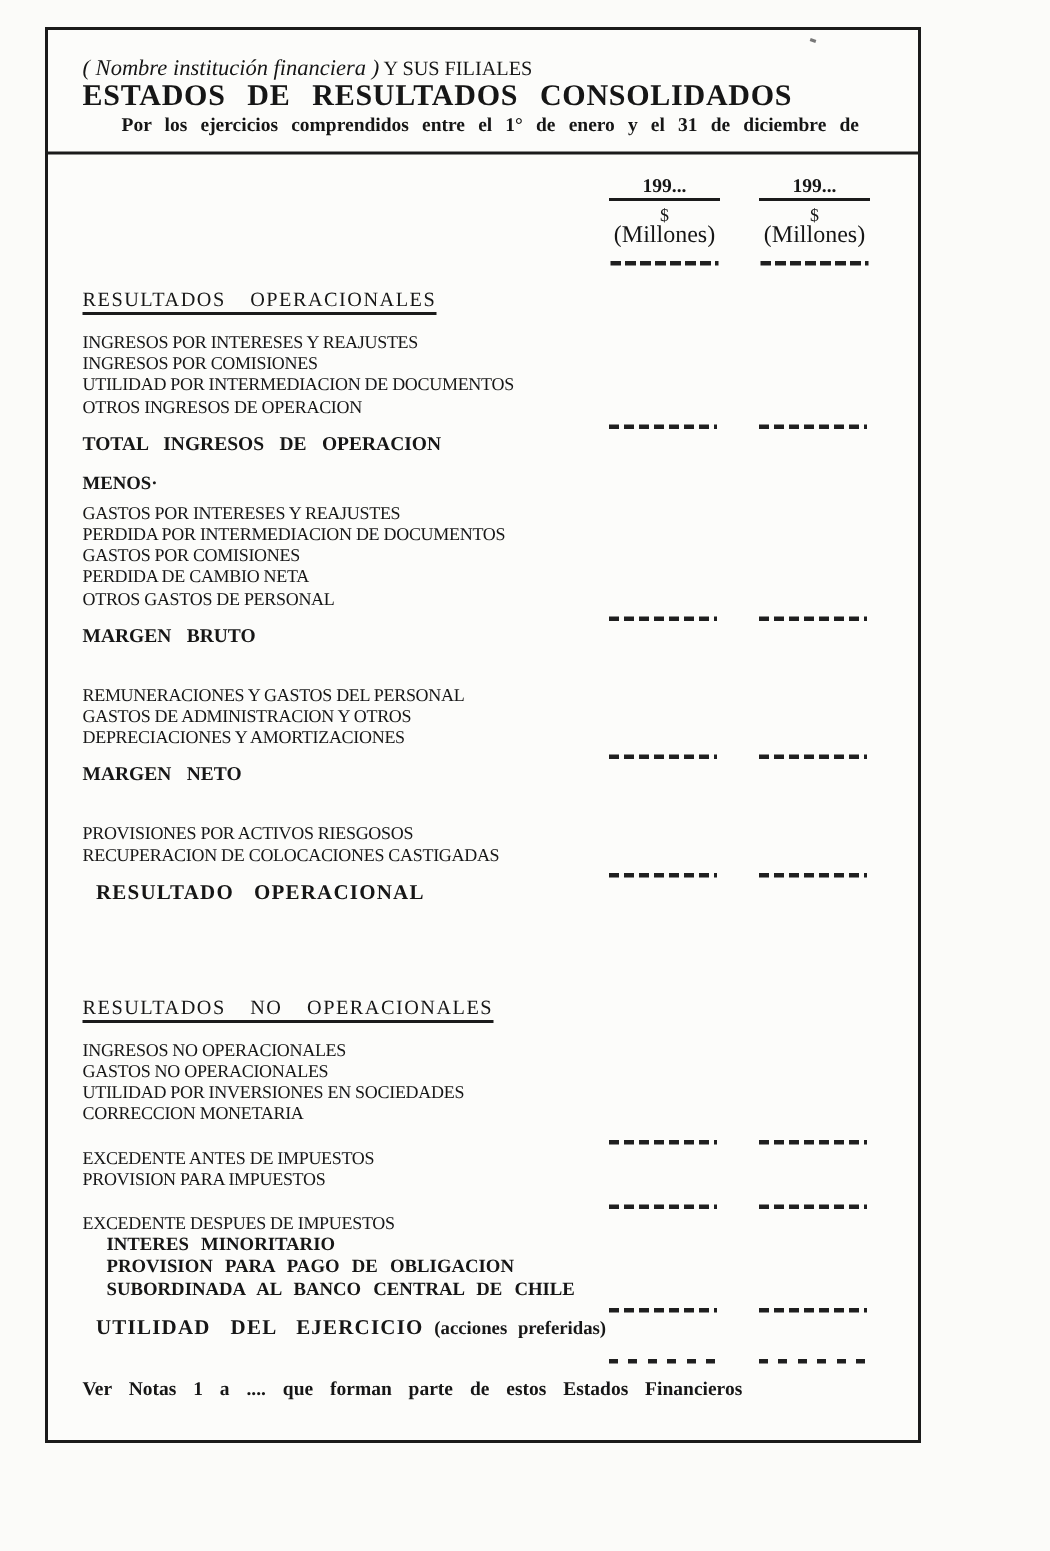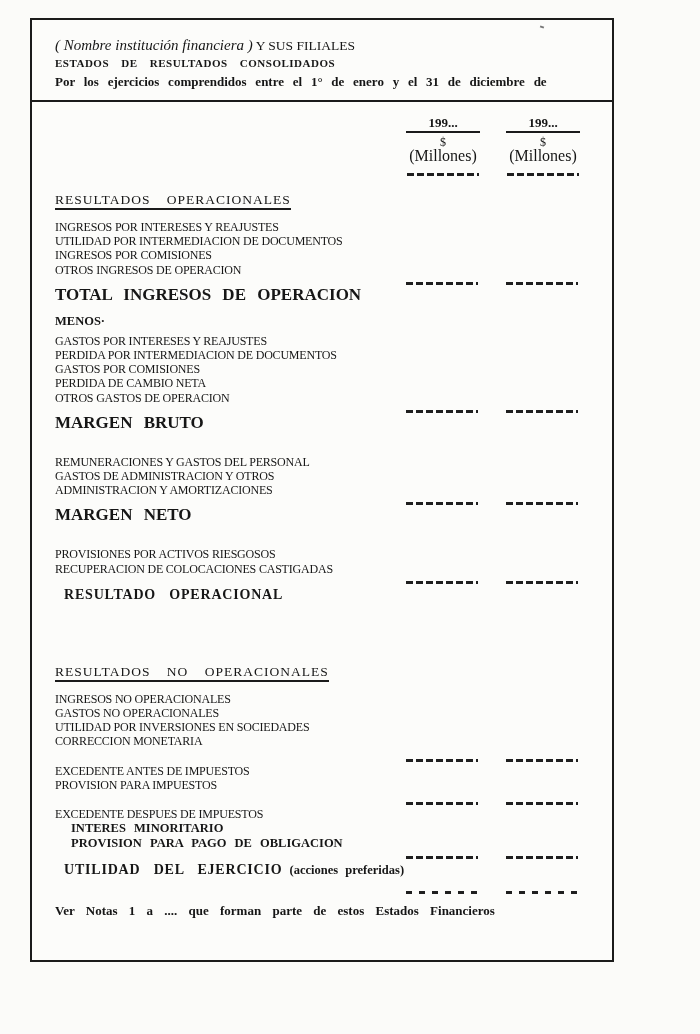--- a/index.html
+++ b/index.html
@@ -13,22 +13,22 @@
     position:absolute;left:30px;top:18px;width:584px;height:944px;
     box-sizing:border-box;border:2px solid #1b1b1b;background:#fcfcfa;
   }
   
   .hdr{
     box-sizing:border-box;padding:17px 10px 10px 23px;
     border-bottom:2px solid #1b1b1b;
   }
   .hdr-line1{font-size:13.5px;line-height:17px;white-space:nowrap;}
   .hdr-line1 .inst{font-style:italic;font-size:15px;font-family:Liberation Serif, serif;}
-  .hdr-line2{font-size:11px;font-weight:bold;letter-spacing:.5px;word-spacing:9px;line-height:19px;white-space:nowrap;}
-  .hdr-line3{font-size:13px;font-weight:bold;word-spacing:5.5px;line-height:17px;white-space:nowrap;}
+  .hdr-line2{font-size:20px;font-weight:bold;letter-spacing:.5px;word-spacing:9px;line-height:19px;white-space:nowrap;}
+  .hdr-line3{font-size:13px;font-weight:bold;word-spacing:5.5px;line-height:17px;white-space:nowrap;margin-left:26px;}
   
   .row{display:flex;align-items:center;padding:0 32px 0 23px;}
   .row .label{flex:1;min-width:0;}
   .row .cell{width:74px;flex:0 0 74px;}
   .row .cell.c2{margin-left:26px;}
   
   .colhead{margin-top:14px;}
   .colhead .cell{display:flex;flex-direction:column;align-items:center;}
   .colhead .year{
     display:block;width:100%;text-align:center;font-weight:bold;font-size:13px;
@@ -52,21 +52,21 @@
   .row-section{margin-top:14px;margin-bottom:12px;}
   .row-section .label span{
     font-weight:normal;font-size:13.5px;letter-spacing:1px;word-spacing:12px;
     border-bottom:2.5px solid #1b1b1b;padding-bottom:1px;line-height:15px;white-space:nowrap;
   }
   .row-item .label{font-size:12px;line-height:14.2px;letter-spacing:-.2px;white-space:nowrap;}
   .row-bold .label{font-size:12.5px;font-weight:bold;word-spacing:5px;line-height:15px;white-space:nowrap;margin-left:16px;}
   .row-menos{margin-bottom:5px;}
   .row-menos .label{font-size:12.5px;font-weight:bold;line-height:15px;}
   .row-total{margin:2px 0 12px;}
-  .row-total .label{font-size:17px;font-weight:bold;word-spacing:7px;line-height:15px;white-space:nowrap;}
+  .row-total .label{font-size:13px;font-weight:bold;word-spacing:7px;line-height:15px;white-space:nowrap;}
   .row-total-big{margin:2px 0 12px;padding-left:32px;}
   .row-total-big .label{font-size:14px;font-weight:bold;letter-spacing:.8px;word-spacing:9px;line-height:17px;white-space:nowrap;}
   .row-total-big .label .suffix{font-size:12.5px;letter-spacing:0;word-spacing:4px;}
   .row-note{margin-top:9px;}
   .row-note .label{font-size:13px;font-weight:bold;word-spacing:8px;line-height:16px;white-space:nowrap;}
   .row-gap{height:13px;}
   .row-gap.sm{height:5px;}
   .row-gap.lg{height:33px;}
   
   .speck{position:absolute;left:540px;top:26px;width:4px;height:2px;background:#777;transform:rotate(20deg);}
@@ -99,24 +99,24 @@
   </div>
 
   <div id="rows">
       <div class="row row-section">
         <span class="label"><span>RESULTADOS  OPERACIONALES</span></span>
       </div>
       <div class="row row-item">
         <span class="label"><span>INGRESOS POR INTERESES Y REAJUSTES</span></span>
       </div>
       <div class="row row-item">
+        <span class="label"><span>INGRESOS POR COMISIONES</span></span>
+      </div>
+      <div class="row row-item">
         <span class="label"><span>UTILIDAD POR INTERMEDIACION DE DOCUMENTOS</span></span>
-      </div>
-      <div class="row row-item">
-        <span class="label"><span>INGRESOS POR COMISIONES</span></span>
       </div>
       <div class="row row-item">
         <span class="label"><span>OTROS INGRESOS DE OPERACION</span></span>
       </div>
       <div class="row row-dash">
         <span class="label"></span>
         <span class="cell c1">
           <i class="dashline"></i>
         </span>
         <span class="cell c2">
@@ -135,21 +135,21 @@
       <div class="row row-item">
         <span class="label"><span>PERDIDA POR INTERMEDIACION DE DOCUMENTOS</span></span>
       </div>
       <div class="row row-item">
         <span class="label"><span>GASTOS POR COMISIONES</span></span>
       </div>
       <div class="row row-item">
         <span class="label"><span>PERDIDA DE CAMBIO NETA</span></span>
       </div>
       <div class="row row-item">
-        <span class="label"><span>OTROS GASTOS DE OPERACION</span></span>
+        <span class="label"><span>OTROS GASTOS DE PERSONAL</span></span>
       </div>
       <div class="row row-dash">
         <span class="label"></span>
         <span class="cell c1">
           <i class="dashline"></i>
         </span>
         <span class="cell c2">
           <i class="dashline"></i>
         </span>
       </div>
@@ -157,21 +157,21 @@
         <span class="label"><span>MARGEN  BRUTO</span></span>
       </div>
       <div class="row row-gap"></div>
       <div class="row row-item">
         <span class="label"><span>REMUNERACIONES Y GASTOS DEL PERSONAL</span></span>
       </div>
       <div class="row row-item">
         <span class="label"><span>GASTOS DE ADMINISTRACION Y OTROS</span></span>
       </div>
       <div class="row row-item">
-        <span class="label"><span>ADMINISTRACION Y AMORTIZACIONES</span></span>
+        <span class="label"><span>DEPRECIACIONES Y AMORTIZACIONES</span></span>
       </div>
       <div class="row row-dash">
         <span class="label"></span>
         <span class="cell c1">
           <i class="dashline"></i>
         </span>
         <span class="cell c2">
           <i class="dashline"></i>
         </span>
       </div>
@@ -241,20 +241,23 @@
       </div>
       <div class="row row-item">
         <span class="label"><span>EXCEDENTE DESPUES DE IMPUESTOS</span></span>
       </div>
       <div class="row row-bold">
         <span class="label"><span>INTERES  MINORITARIO</span></span>
       </div>
       <div class="row row-bold">
         <span class="label"><span>PROVISION  PARA  PAGO  DE  OBLIGACION</span></span>
       </div>
+      <div class="row row-bold">
+        <span class="label"><span>SUBORDINADA  AL  BANCO  CENTRAL  DE  CHILE</span></span>
+      </div>
       <div class="row row-dash">
         <span class="label"></span>
         <span class="cell c1">
           <i class="dashline"></i>
         </span>
         <span class="cell c2">
           <i class="dashline"></i>
         </span>
       </div>
       <div class="row row-total-big">

